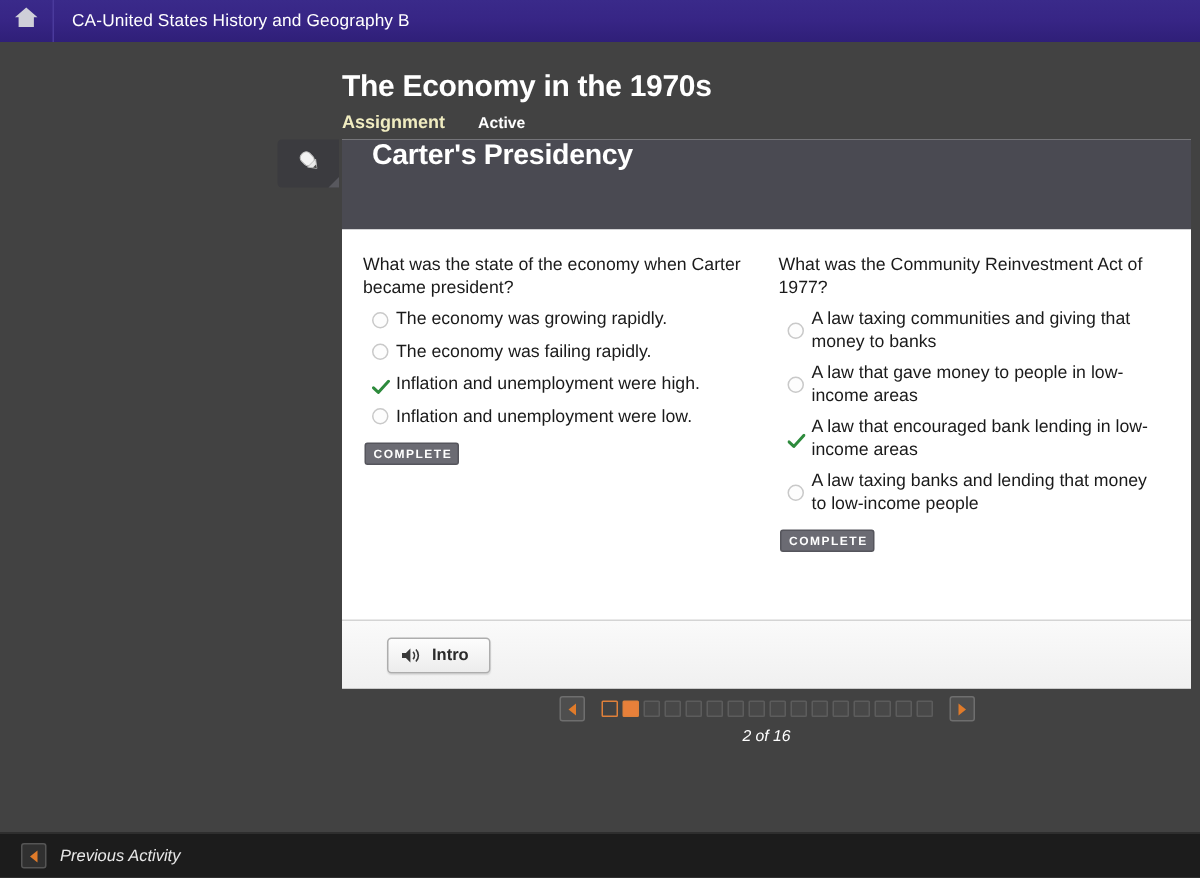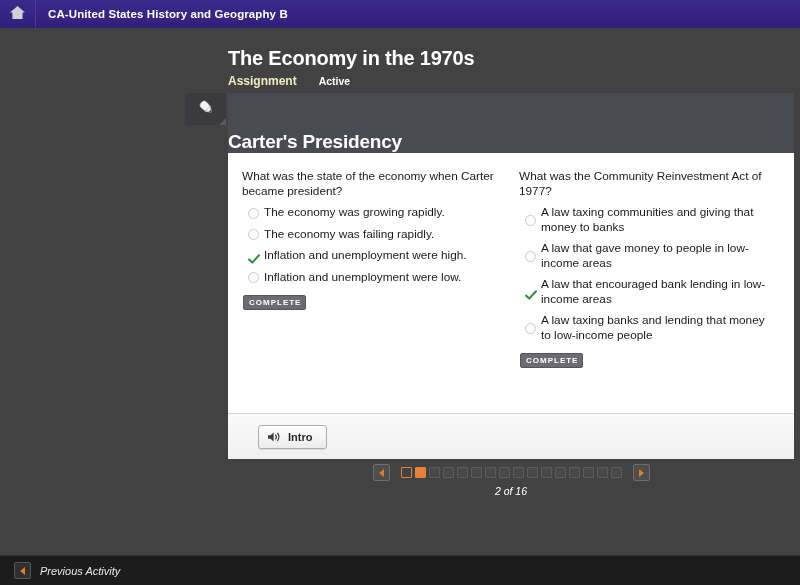--- a/index.html
+++ b/index.html
@@ -28,21 +28,21 @@
   .home-cell {
     width: 35px; height: 28px;
     display: flex; align-items: center; justify-content: center;
     border-right: 1px solid #4a3a9c;
     cursor: pointer;
   }
   .home-icon { display:block; }
   .course-title {
     color: #ffffff;
     font-size: 11.5px;
-    font-weight: bold;
+    font-weight: normal;
     padding-left: 12px;
     letter-spacing: 0.1px;
     white-space: nowrap;
   }
 
   
   .lesson-head {
     position: absolute;
     left: 228px; top: 46px;
     width: 566px;
@@ -101,21 +101,22 @@
     width: 566px; height: 366px;
     background: #ffffff;
     display: flex;
     flex-direction: column;
     box-sizing: border-box;
   }
   .card-header {
     height: 60px;
     background: #4a4a52;
     display: flex;
-    align-items: flex-end;
+    align-items: flex-start;
+    padding-left: 20px;
     box-sizing: border-box;
     flex: 0 0 60px;
   }
   .card-header h2 {
     margin: 0;
     color: #ffffff;
     font-size: 19px;
     font-weight: bold;
     letter-spacing: -0.2px;
   }

